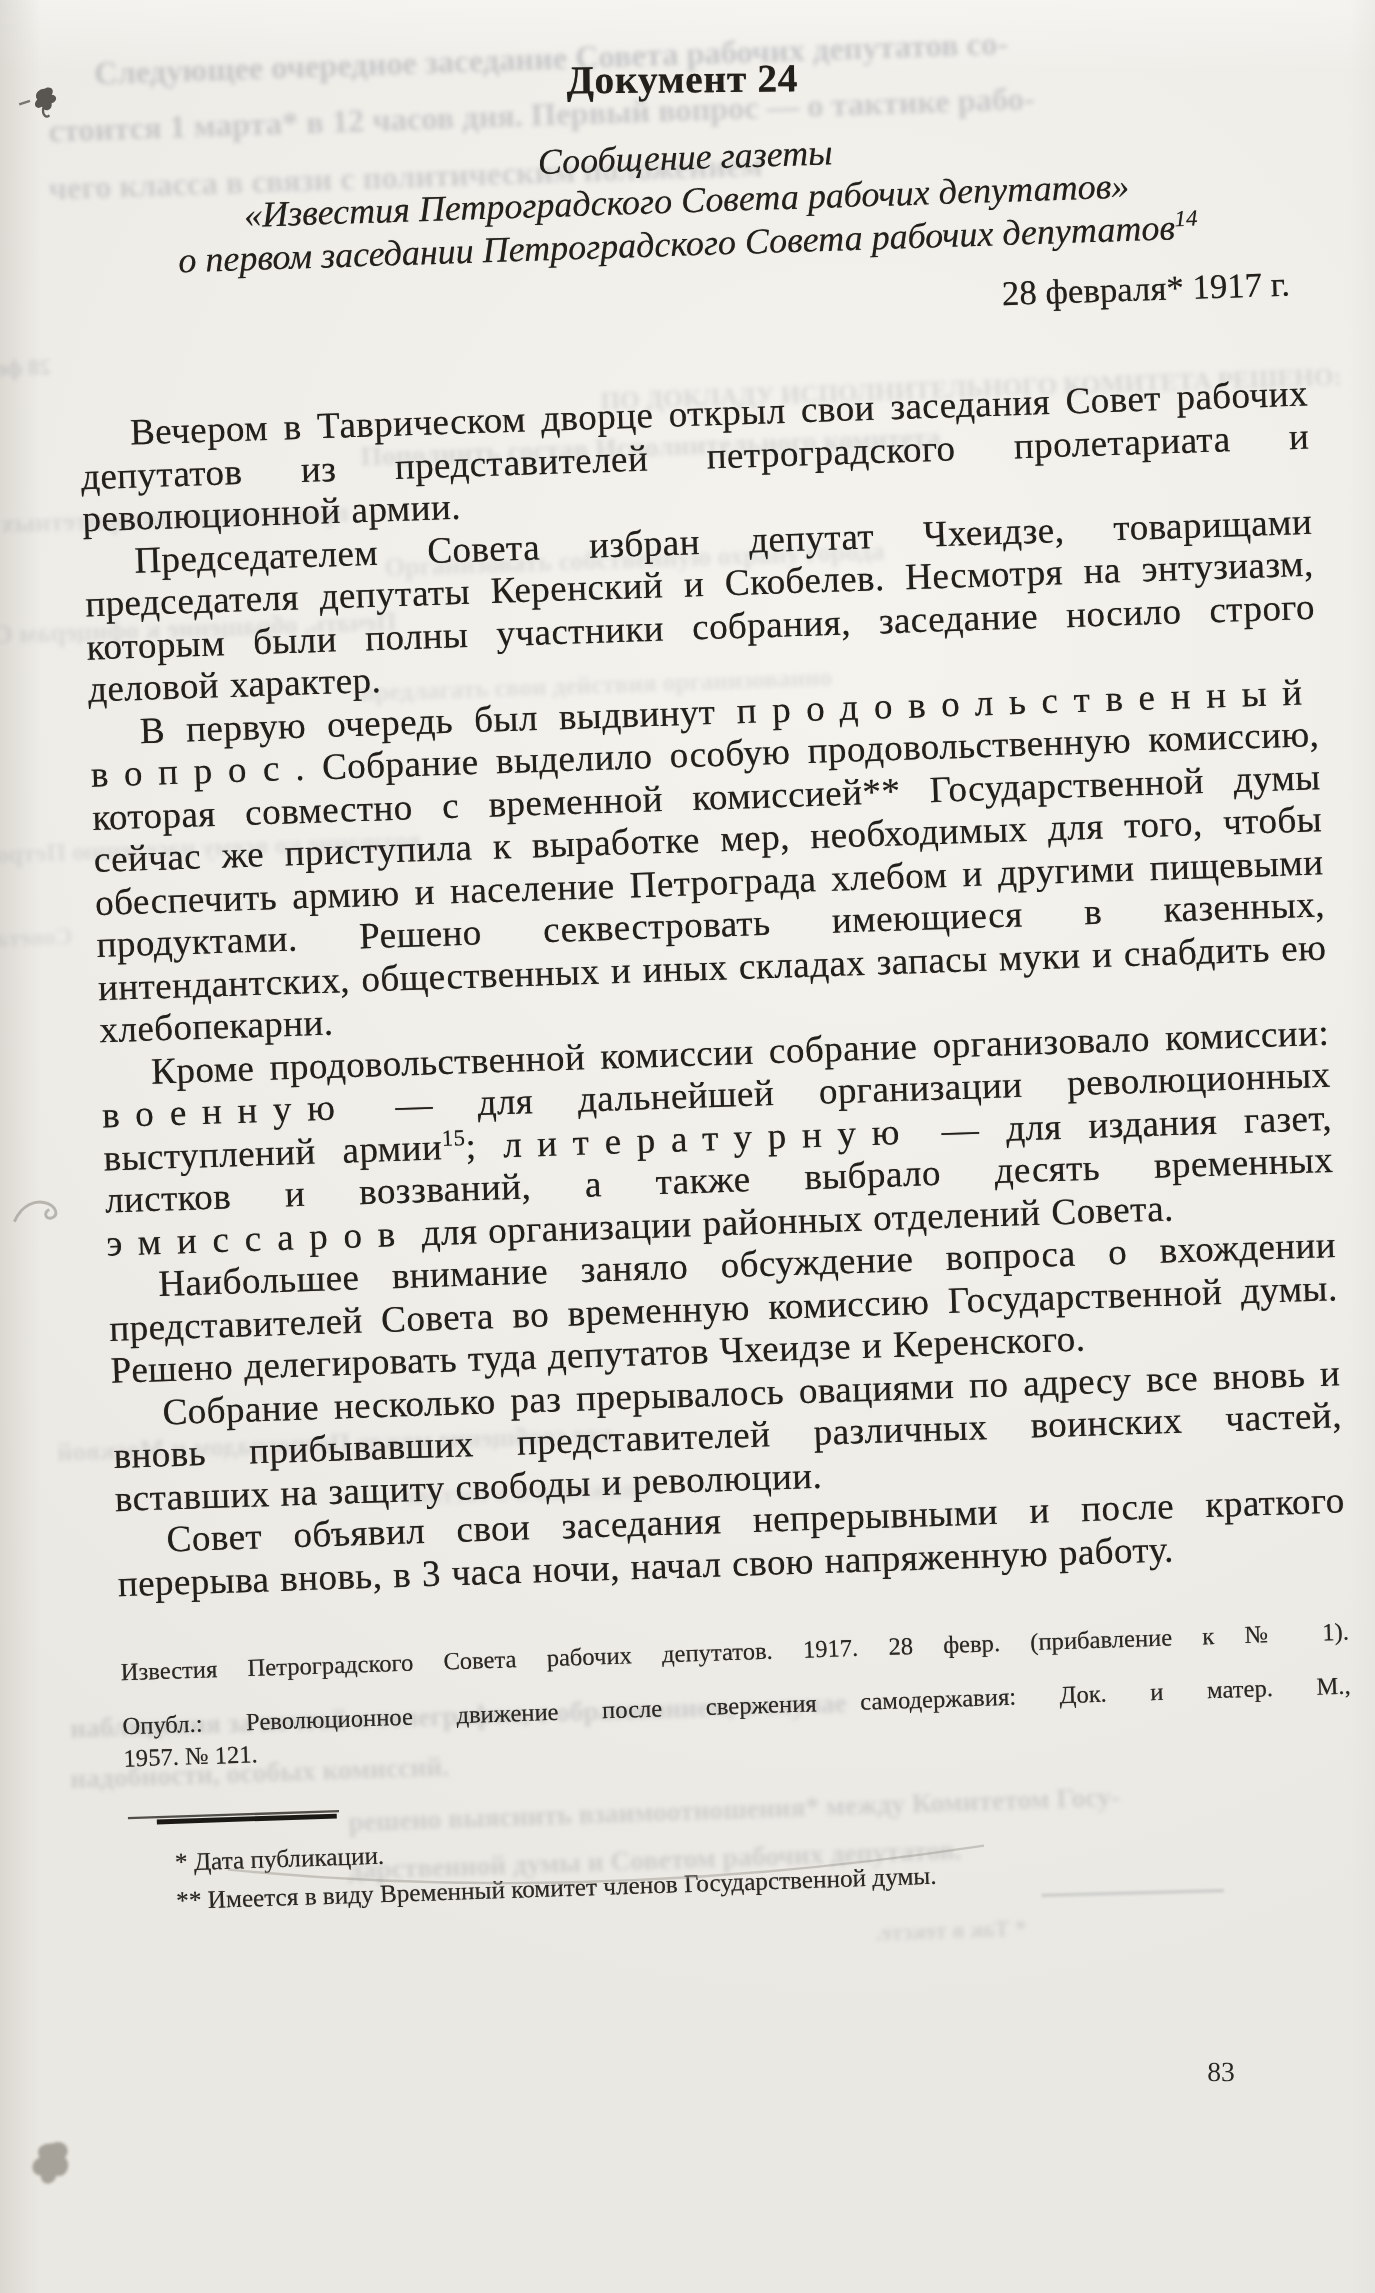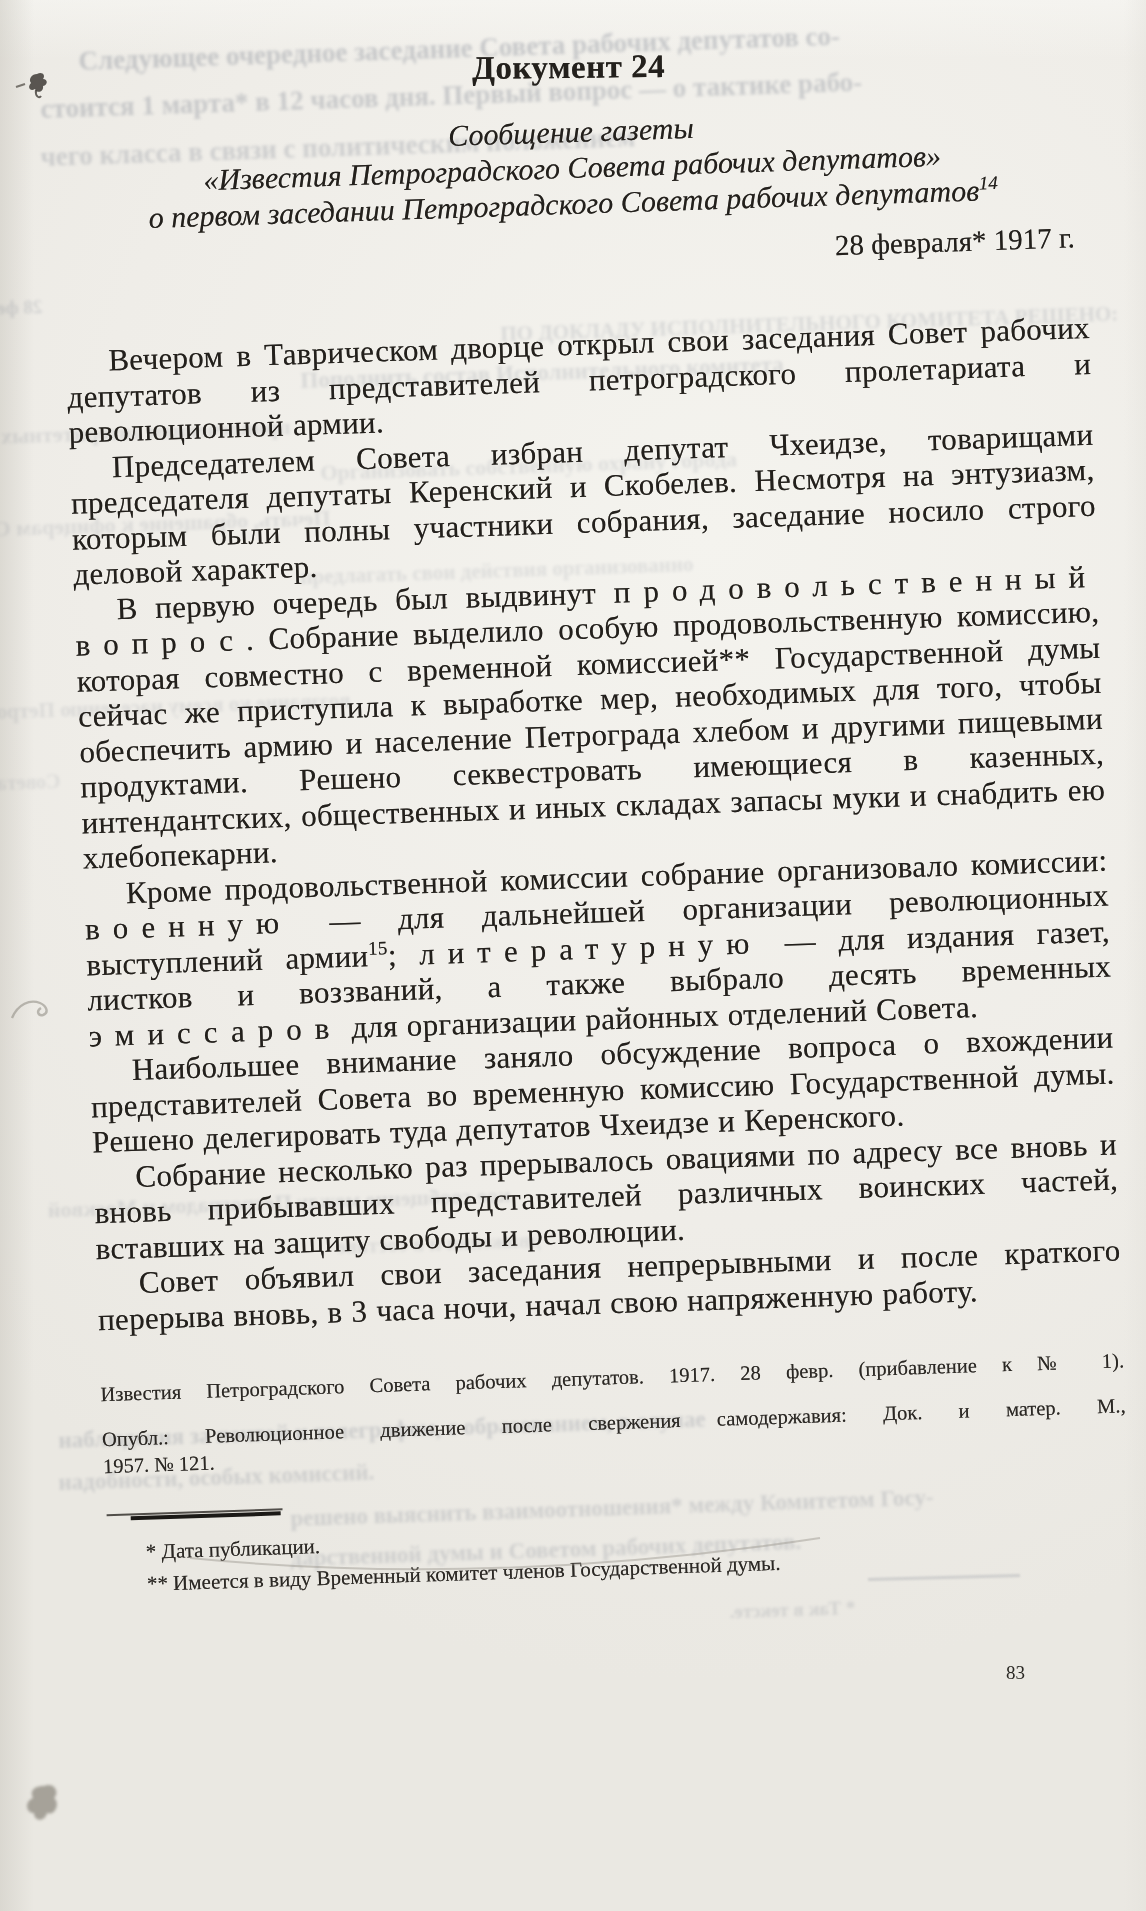--- a/index.html
+++ b/index.html
@@ -45,22 +45,22 @@
   sup { font-size:19px; line-height:0; }
   .sources { margin-top:44px; font-size:20.5px; line-height:27px; color:#2b2824; }
   .src { margin:0; }
   .src.stretch { text-align:justify; text-align-last:justify; }
   .src.gap { margin-top:18px; }
   .fn-rule { margin-top:34px; margin-left:2px; }
   .rule-thin  { width:176px; height:2px; background:rgba(42,39,35,.8); }
   .rule-thick { width:150px; height:4px; background:#1b1916; margin-top:1px; margin-left:24px; }
   .footnotes { margin-top:16px; padding-left:40px; font-size:21px; line-height:32px; color:#2b2824; }
   .footnotes div { margin:0; }
-  .page-number { position:absolute; left:1006px; top:1662px; z-index:2;
-    font-size:19px; color:#2a2824; font-family:"Liberation Serif","DejaVu Serif",serif; }
+  .page-number { position:absolute; left:1006px; top:1714px; z-index:2;
+    font-size:23px; color:#2a2824; font-family:"Liberation Serif","DejaVu Serif",serif; }
   .mark { position:absolute; z-index:3; }
 </style>
 </head>
 <body>
 
 <div class="page">
 
   <div id="ghost-layer">
       <div class="ghost" style="left: 78px; top: 46px; width: 1030px; font-size: 27px; opacity: 0.34;">Следующее очередное заседание Совета рабочих депутатов со-</div>
       <div class="ghost" style="left: 40px; top: 94px; width: 1062px; font-size: 27px; opacity: 0.32;">стоится 1 марта* в 12 часов дня. Первый вопрос — о тактике рабо-</div>

